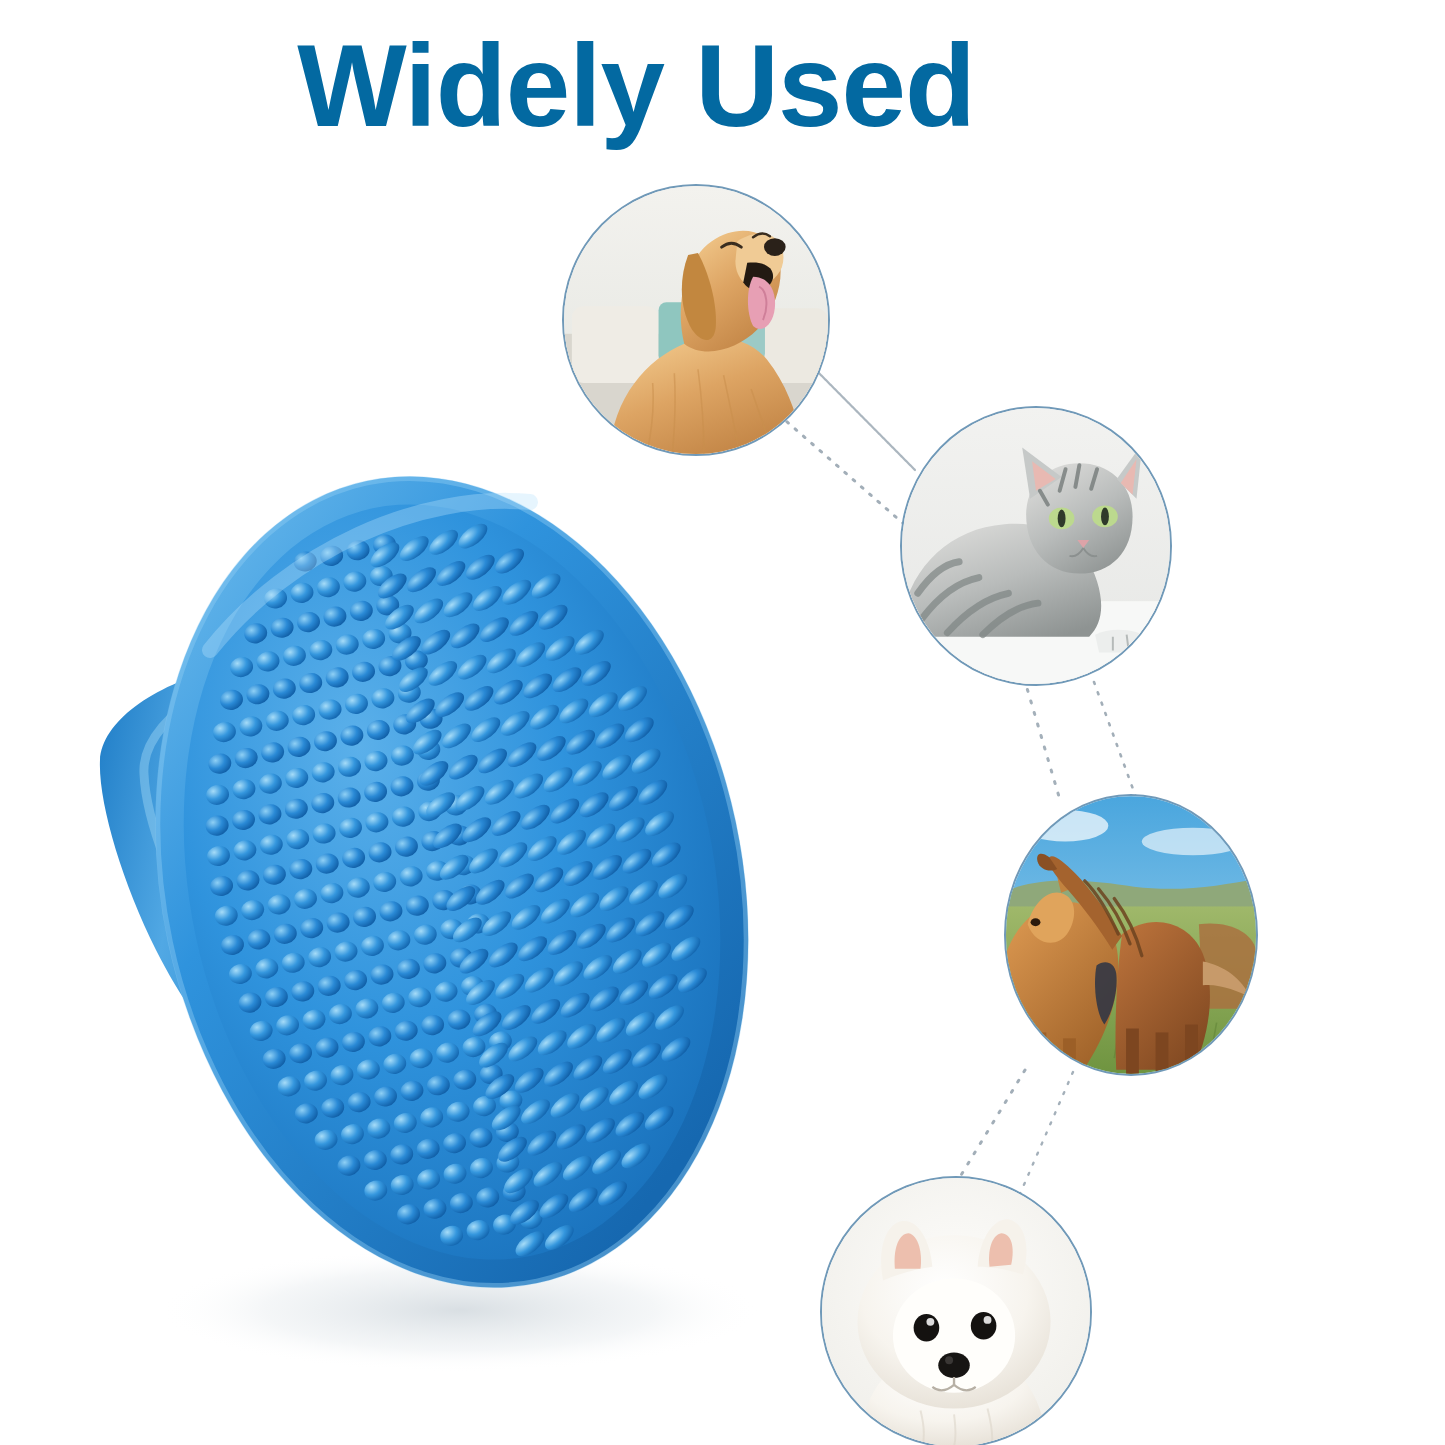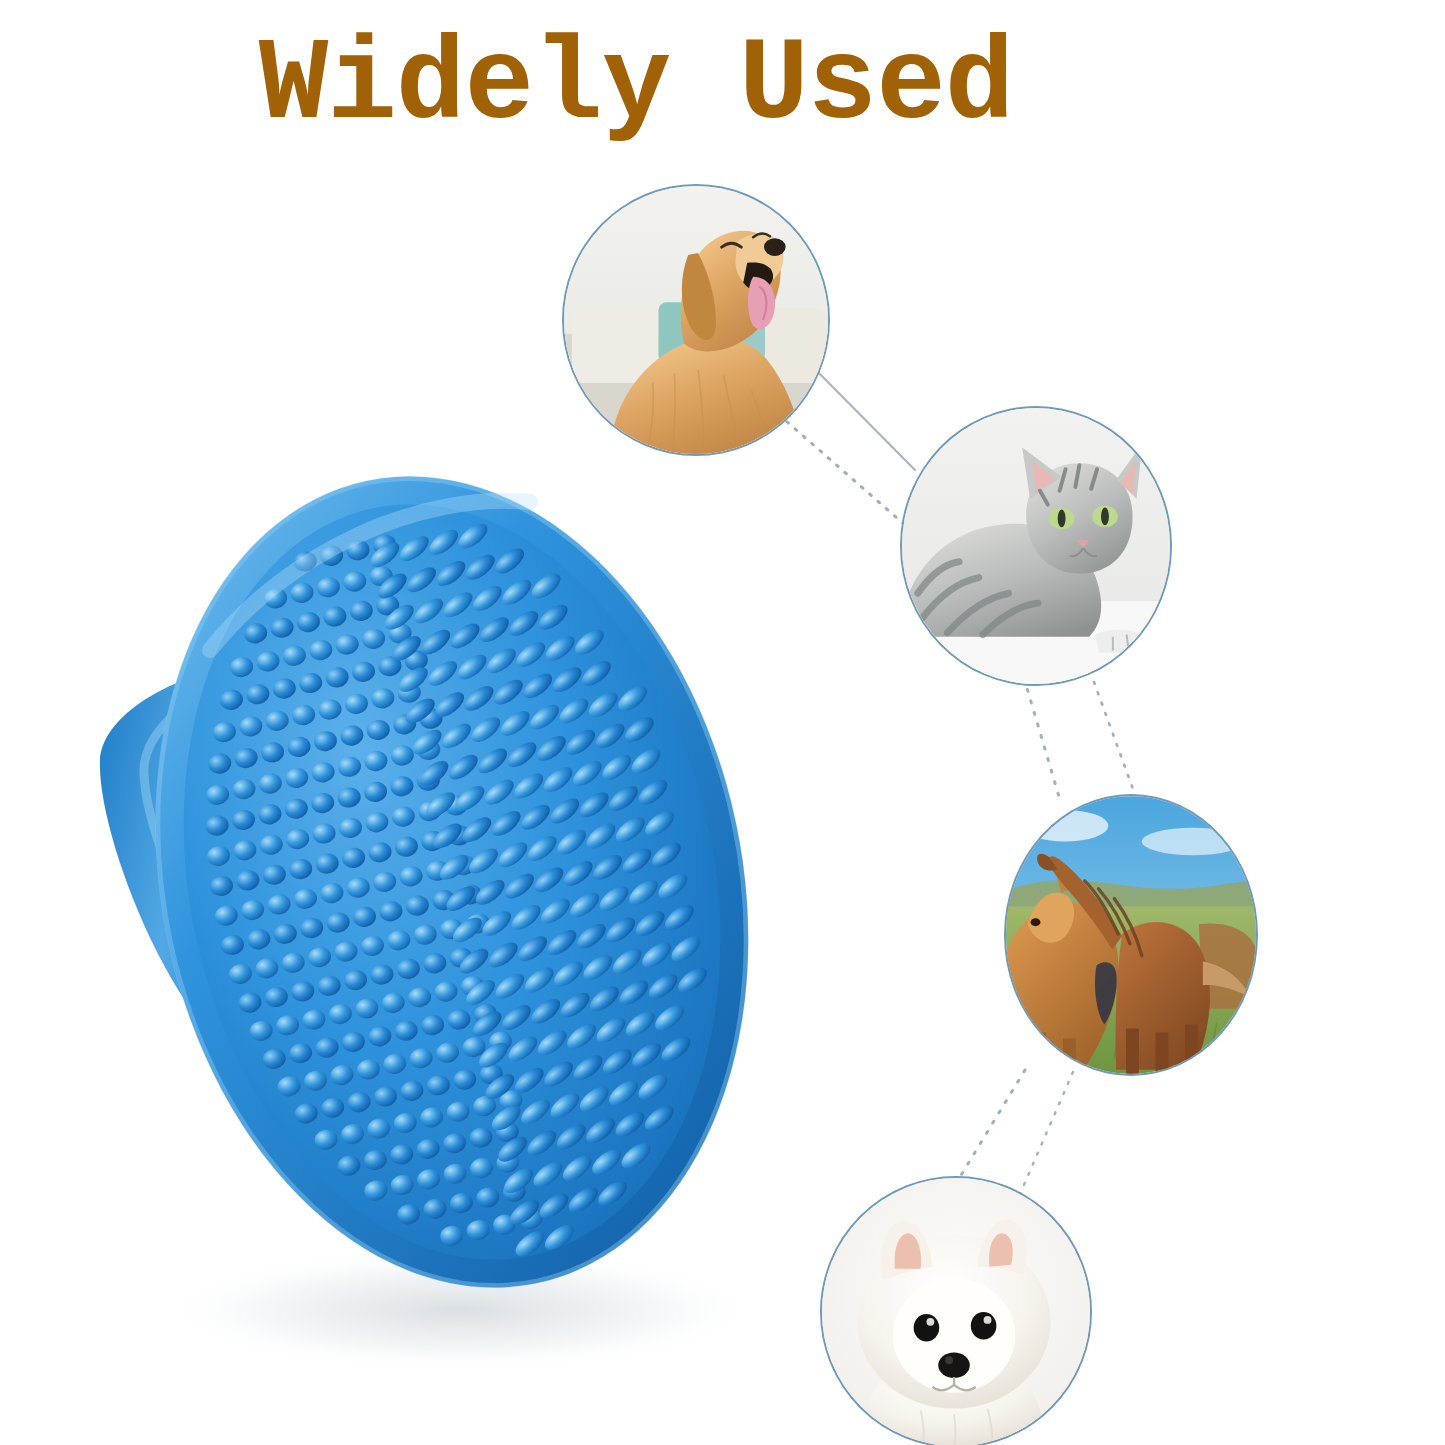--- a/index.html
+++ b/index.html
@@ -21,24 +21,23 @@
   
   #title {
     position: absolute;
     left: 0;
     top: 26px;
     width: 1272px;
     text-align: center;
     font-size: 116px;
     font-weight: bold;
     letter-spacing: -1px;
-    color: #a16207;
+    color: #0369a1;
     line-height: 1.05;
     white-space: nowrap;
-    font-family: Liberation Mono, monospace;
   }
 
   
   #brush-wrap {
     position: absolute;
     left: 60px;
     top: 430px;
     width: 740px;
     height: 960px;
   }

